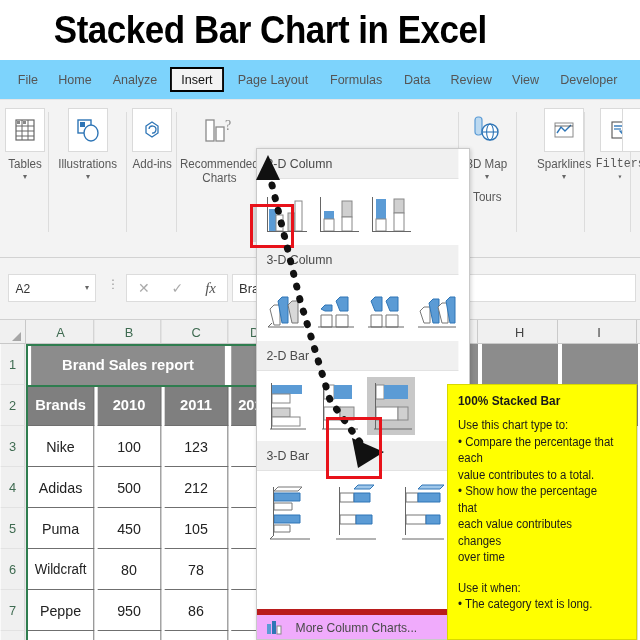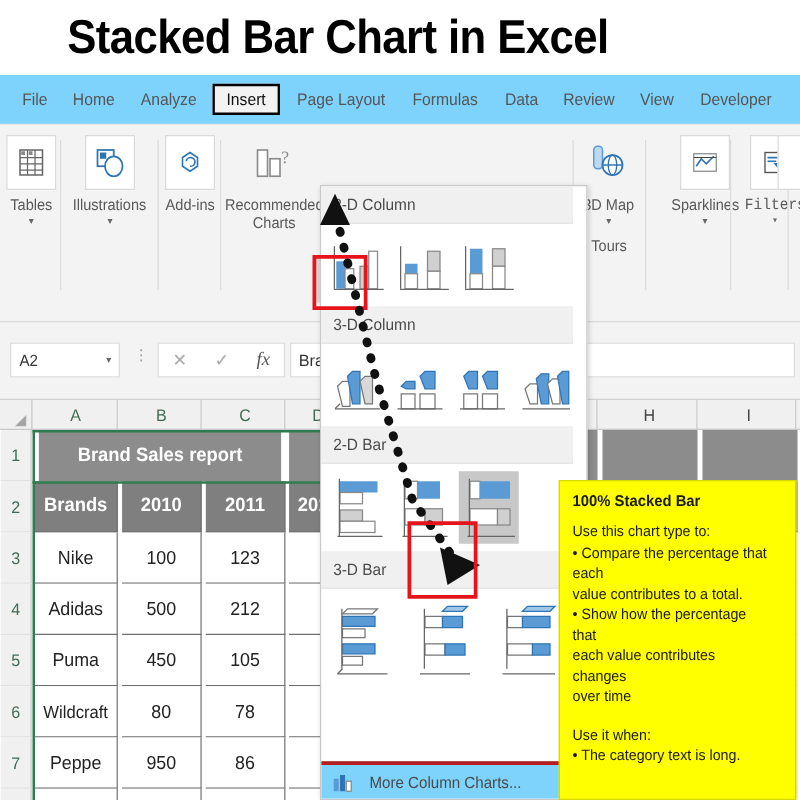--- a/index.html
+++ b/index.html
@@ -178,21 +178,21 @@
     width:48px; height:54px; margin-right:4px; position:relative;
     display:flex; align-items:flex-end; justify-content:center;
   }
   .gitem.sel{ background:#c8c8c8; }
   .galred{
     position:absolute; left:326px; top:417px; width:56px; height:62px;
     border:3px solid #e8121a; z-index:60; pointer-events:none;
   }
   .gfooter{
     position:absolute; left:0; bottom:0; width:214px; height:30px;
-    background:#7dd3fc; border-top:3px solid #b91c1c;
+    background:#f0abfc; border-top:6px solid #b91c1c;
     display:flex; align-items:center; padding-left:8px;
   }
   .gfooter .lbl{ font-size:13px; color:#4a4a4a; margin-left:8px; transform:scaleX(0.93); }
 
   
   .tooltip{
     position:absolute; left:424px; top:384px; width:190px; height:256px;
     background:#ffff00; border:1px solid #d8d800; z-index:50;
     padding:9px 10px 0 10px;
     margin-left:23px;

